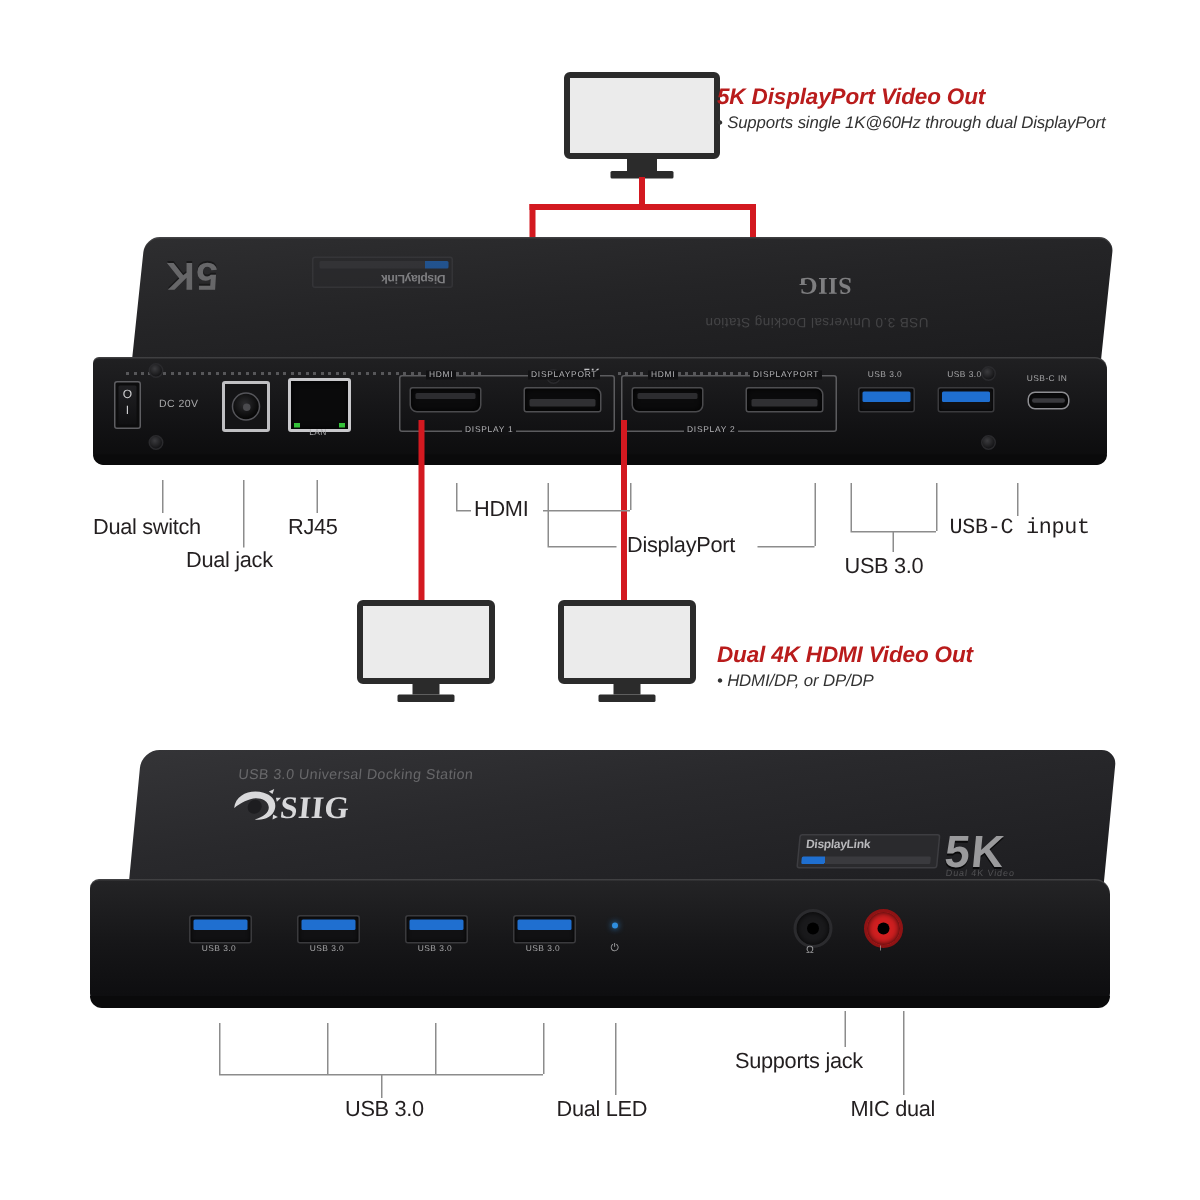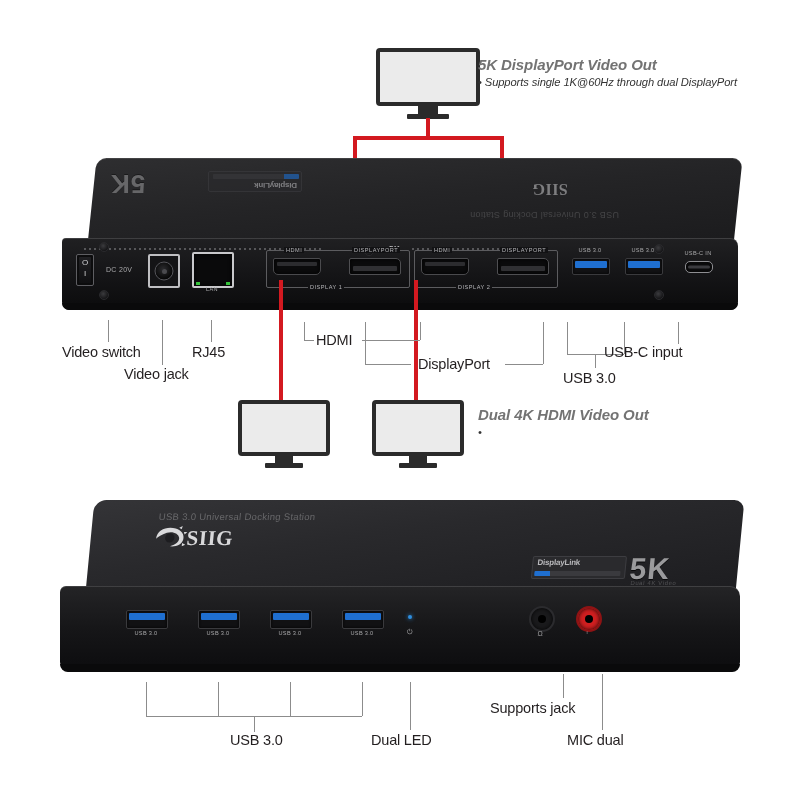--- a/index.html
+++ b/index.html
@@ -17,21 +17,21 @@
   }
   #stage {
     position: absolute;
     left: 0; top: 0;
     width: 800px; height: 800px;
   }
   .abs { position: absolute; }
 
   
   .callout-title {
-    color: #737373;
+    color: #b91c1c;
     font-weight: bold;
     font-style: italic;
     font-size: 15px;
     letter-spacing: -0.1px;
     white-space: nowrap;
   }
   .callout-body {
     color: #333333;
     font-style: italic;
     font-size: 11.2px;
@@ -484,24 +484,24 @@
         <div class="usbc-tongue"></div>
       </div>
       <div class="port-cap" style="left:617px; top:12px; width:38px;">USB-C IN</div>
     </div>
   </div>
 
   <div class="abs rvline" style="left:279px; top:280px; height:120px;"></div>
   <div class="abs rvline" style="left:414px; top:280px; height:120px;"></div>
 
   <div class="abs vline" style="left:108px; top:320px; height:22px;"></div>
-  <div class="lbl abs" style="left:62px; top:344px;">Video switch</div>
+  <div class="lbl abs" style="left:62px; top:344px;">Dual switch</div>
 
   <div class="abs vline" style="left:162px; top:320px; height:45px;"></div>
-  <div class="lbl abs" style="left:124px; top:366px;">Video jack</div>
+  <div class="lbl abs" style="left:124px; top:366px;">Dual jack</div>
 
   <div class="abs vline" style="left:211px; top:320px; height:22px;"></div>
   <div class="lbl abs" style="left:192px; top:344px;">RJ45</div>
 
   <div class="abs vline" style="left:304px; top:322px; height:18px;"></div>
   <div class="abs hline" style="left:304px; top:340px; width:10px;"></div>
   <div class="lbl abs" style="left:316px; top:332px;">HDMI</div>
   <div class="abs hline" style="left:362px; top:340px; width:58px;"></div>
   <div class="abs vline" style="left:420px; top:322px; height:18px;"></div>
 
@@ -511,39 +511,40 @@
   <div class="abs hline" style="left:505px; top:364px; width:38px;"></div>
   <div class="abs vline" style="left:543px; top:322px; height:42px;"></div>
 
   <div class="abs vline" style="left:567px; top:322px; height:32px;"></div>
   <div class="abs hline" style="left:567px; top:354px; width:57px;"></div>
   <div class="abs vline" style="left:624px; top:322px; height:32px;"></div>
   <div class="abs vline" style="left:595px; top:354px; height:14px;"></div>
   <div class="lbl abs" style="left:563px; top:370px;">USB 3.0</div>
 
   <div class="abs vline" style="left:678px; top:322px; height:22px;"></div>
-  <div class="lbl abs" style="left:604px; top:344px;">USB-C input</div>
+  <div class="lbl abs" style="left:633px; top:344px;font-family:Liberation Mono, monospace;">USB-C input</div>
 
   <div class="monitor" style="left:238px; top:400px; width:92px; height:68px;">
     <div class="mon-bezel" style="width:92px; height:56px;"></div>
     <div class="mon-neck" style="left:37px; top:56px; width:18px; height:7px;"></div>
     <div class="mon-base" style="left:27px; top:63px; width:38px; height:5px;"></div>
   </div>
 
   <div class="monitor" style="left:372px; top:400px; width:92px; height:68px;">
     <div class="mon-bezel" style="width:92px; height:56px;"></div>
     <div class="mon-neck" style="left:37px; top:56px; width:18px; height:7px;"></div>
     <div class="mon-base" style="left:27px; top:63px; width:38px; height:5px;"></div>
   </div>
 
-  <div class="abs" style="left:478px; top:406px; width:300px;">
+  <div class="abs" style="left:478px; top:428px; width:300px;">
     <div class="callout-title">Dual 4K HDMI Video Out</div>
     <div style="display:flex; gap:3px; margin-top:3px;">
       <span class="callout-body bullet-dot">•</span>
       <span>
+        <span class="callout-body" style="display:block;">HDMI/DP, or DP/DP</span>
       </span>
     </div>
   </div>
 
   <div class="dock-bot">
     <div class="dock-bot-lid">
 
       <div class="brand-sub" style="left:66px; top:11px; font-size:9.5px;">USB 3.0 Universal Docking Station</div>
 
       <svg class="siig-mark" style="left:62px; top:24px;" viewBox="0 0 40 30">

